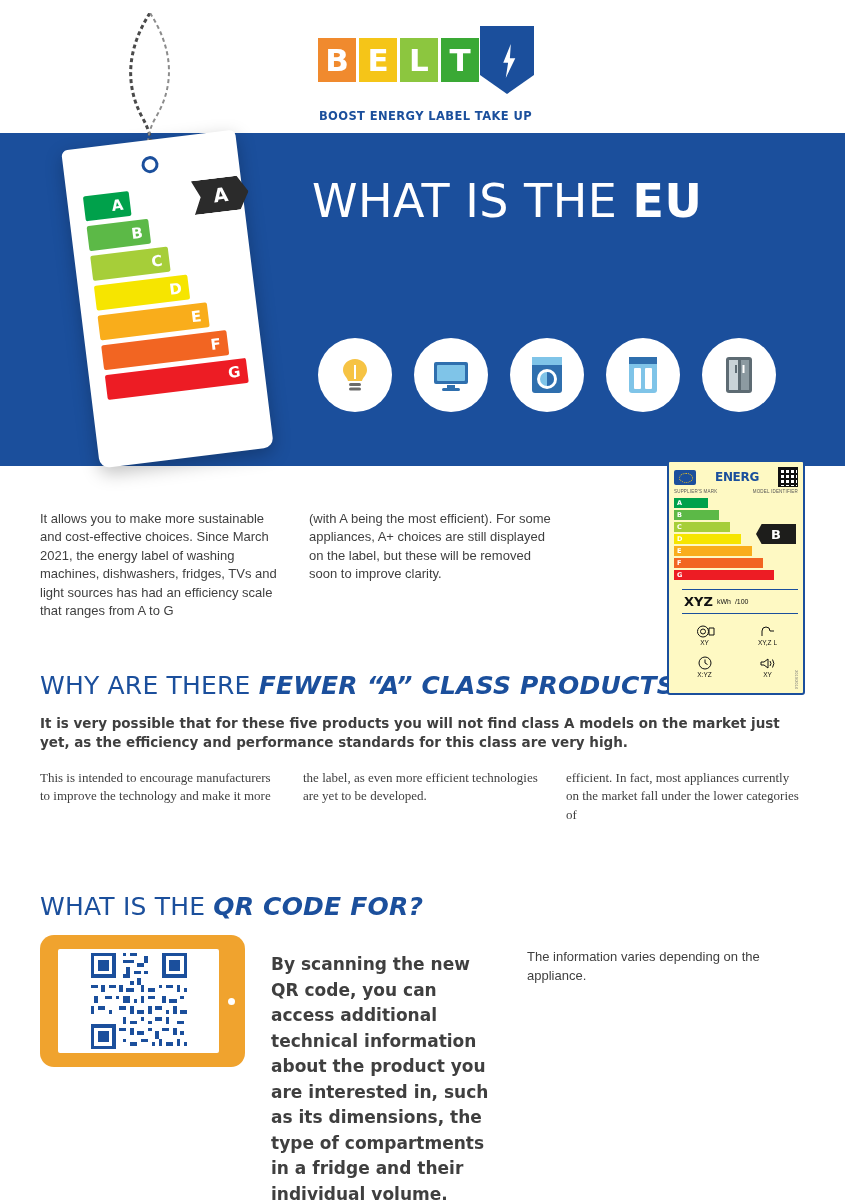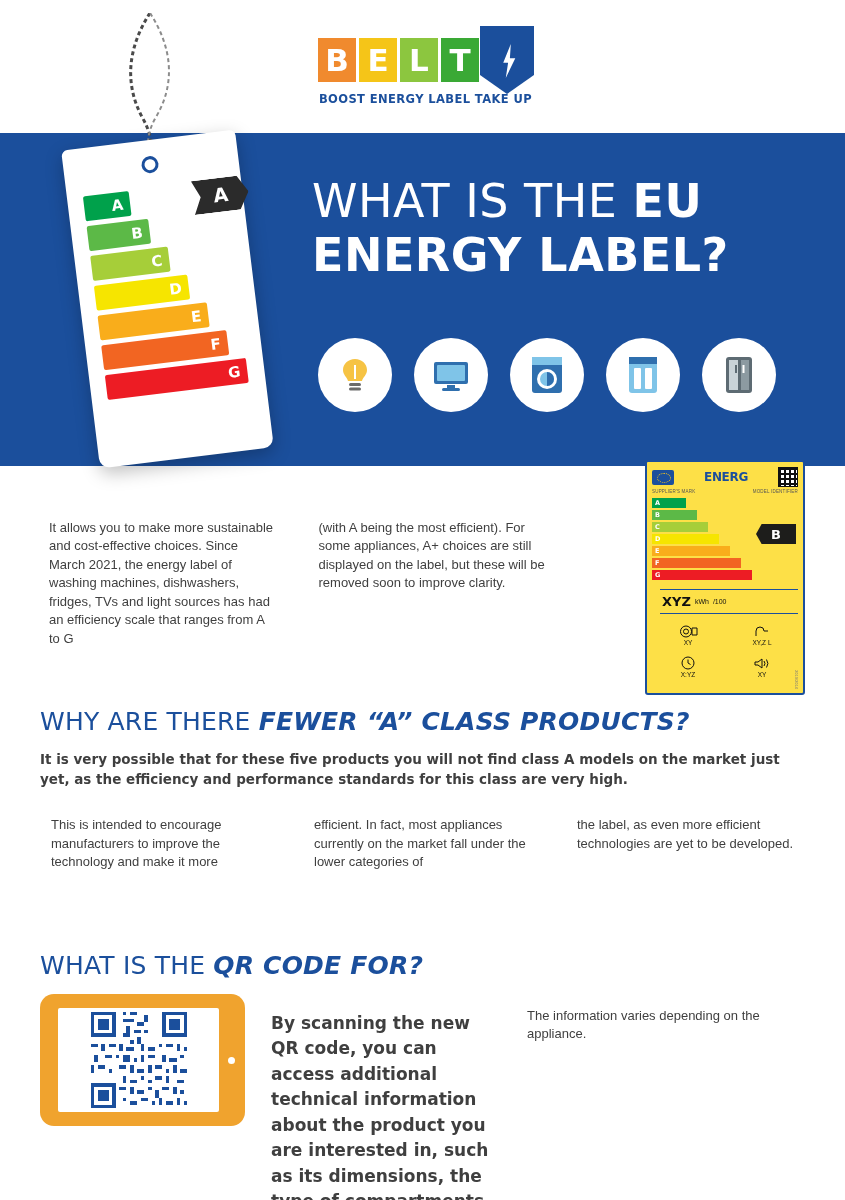--- a/index.html
+++ b/index.html
@@ -58,21 +58,21 @@
   .bolt-glyph {
     position: absolute;
     left: 182px;
     top: 6px;
     width: 18px;
     height: 34px;
     background: #ffffff;
     clip-path: polygon(60% 0, 18% 55%, 45% 55%, 32% 100%, 85% 42%, 55% 42%);
   }
   .belt-tagline {
-    margin-top: 10px;
+    margin-top: 27px;
     text-align: center;
     color: #1b4f9c;
     font-size: 11.5px;
     font-weight: bold;
     letter-spacing: 0.4px;
     font-family: "DejaVu Sans", sans-serif;
   }
 
   
   .hero {
@@ -198,35 +198,35 @@
     color: #3f3f3f;
     font-family: "DejaVu Sans", sans-serif;
   }
   .intro-cols {
     display: flex;
     gap: 24px;
     width: 515px;
     margin-top: 16px;
   }
   .intro-cols p {
-    margin: 9px;
+    margin: 0;
     width: 245px;
     font-size: 13px;
     line-height: 1.42;
     color: #3f3f3f;
   }
 
   
   .eu-label {
     position: absolute;
     right: 40px;
     top: -6px;
-    width: 160px;
+    width: 138px;
     height: 235px;
-    background: #fde047;
+    background: #fef9c3;
     border: 2px solid #1b4f9c;
     border-radius: 3px;
     padding: 5px;
   }
   .eul-top {
     display: flex;
     align-items: center;
     justify-content: space-between;
     height: 20px;
   }
@@ -348,24 +348,25 @@
     line-height: 1.45;
     color: #3f3f3f;
     font-family: "DejaVu Sans", sans-serif;
     margin: 0 0 16px 0;
   }
   .three-cols {
     display: flex;
     gap: 24px;
   }
   .three-cols p {
-    margin: 11px;
+    margin: 0;
     width: 240px;
     font-size: 13px;
     line-height: 1.42;
+    font-family: Liberation Serif, serif;
   }
 
   .sec2 { margin-top: 50px; }
   .sec3 { margin-top: 68px; }
 
   
   .qr-block {
     display: flex;
     gap: 26px;
     margin-top: 10px;
@@ -446,21 +447,20 @@
         <div class="tagbar" style="background:#f9ad1b;width:110px">E</div>
         <div class="tagbar" style="background:#f26522;width:126px">F</div>
         <div class="tagbar" style="background:#ed1c24;width:142px">G</div>
       </div>
       <div class="arrow-badge">A</div>
     </div>
   </div>
 
   <div class="hero-title">
     <span>WHAT IS THE </span><b>EU</b><br>
-    <b>ENERGY LABEL?</b>
   </div>
 
   <div class="hero-icons">
     <div class="icon-circle">
       <svg width="38" height="40" viewBox="0 0 38 40">
         <path d="M19 4c-7 0-12 5-12 11 0 5 4 7 5 11h14c1-4 5-6 5-11 0-6-5-11-12-11z" fill="#f6c344"></path>
         <rect x="13" y="28" width="12" height="3" rx="1.5" fill="#6b6b6b"></rect>
         <rect x="13" y="32.5" width="12" height="3" rx="1.5" fill="#6b6b6b"></rect>
         <path d="M19 10v14" stroke="#ffffff" stroke-width="2" fill="none"></path>
       </svg>
@@ -568,22 +568,22 @@
     <p>(with A being the most efficient). For some appliances, A+ choices are still displayed on the label, but these will be removed soon to improve clarity.</p>
   </div>
 
   <div class="sec2">
     <h2 class="section-head">
       <span>WHY ARE THERE </span><b>FEWER “A” CLASS PRODUCTS?</b>
     </h2>
     <p class="bold-lead">It is very possible that for these five products you will not find class A models on the market just yet, as the efficiency and performance standards for this class are very high.</p>
     <div class="three-cols">
       <p>This is intended to encourage manufacturers to improve the technology and make it more</p>
+      <p>the label, as even more efficient technologies are yet to be developed.</p>
       <p>efficient. In fact, most appliances currently on the market fall under the lower categories of</p>
-      <p>the label, as even more efficient technologies are yet to be developed.</p>
     </div>
   </div>
 
   <div class="sec3">
     <h2 class="section-head">
       <span>WHAT IS THE </span><b>QR CODE FOR?</b>
     </h2>
     <div class="qr-block">
       <div class="tablet">
         <div class="tablet-screen">

